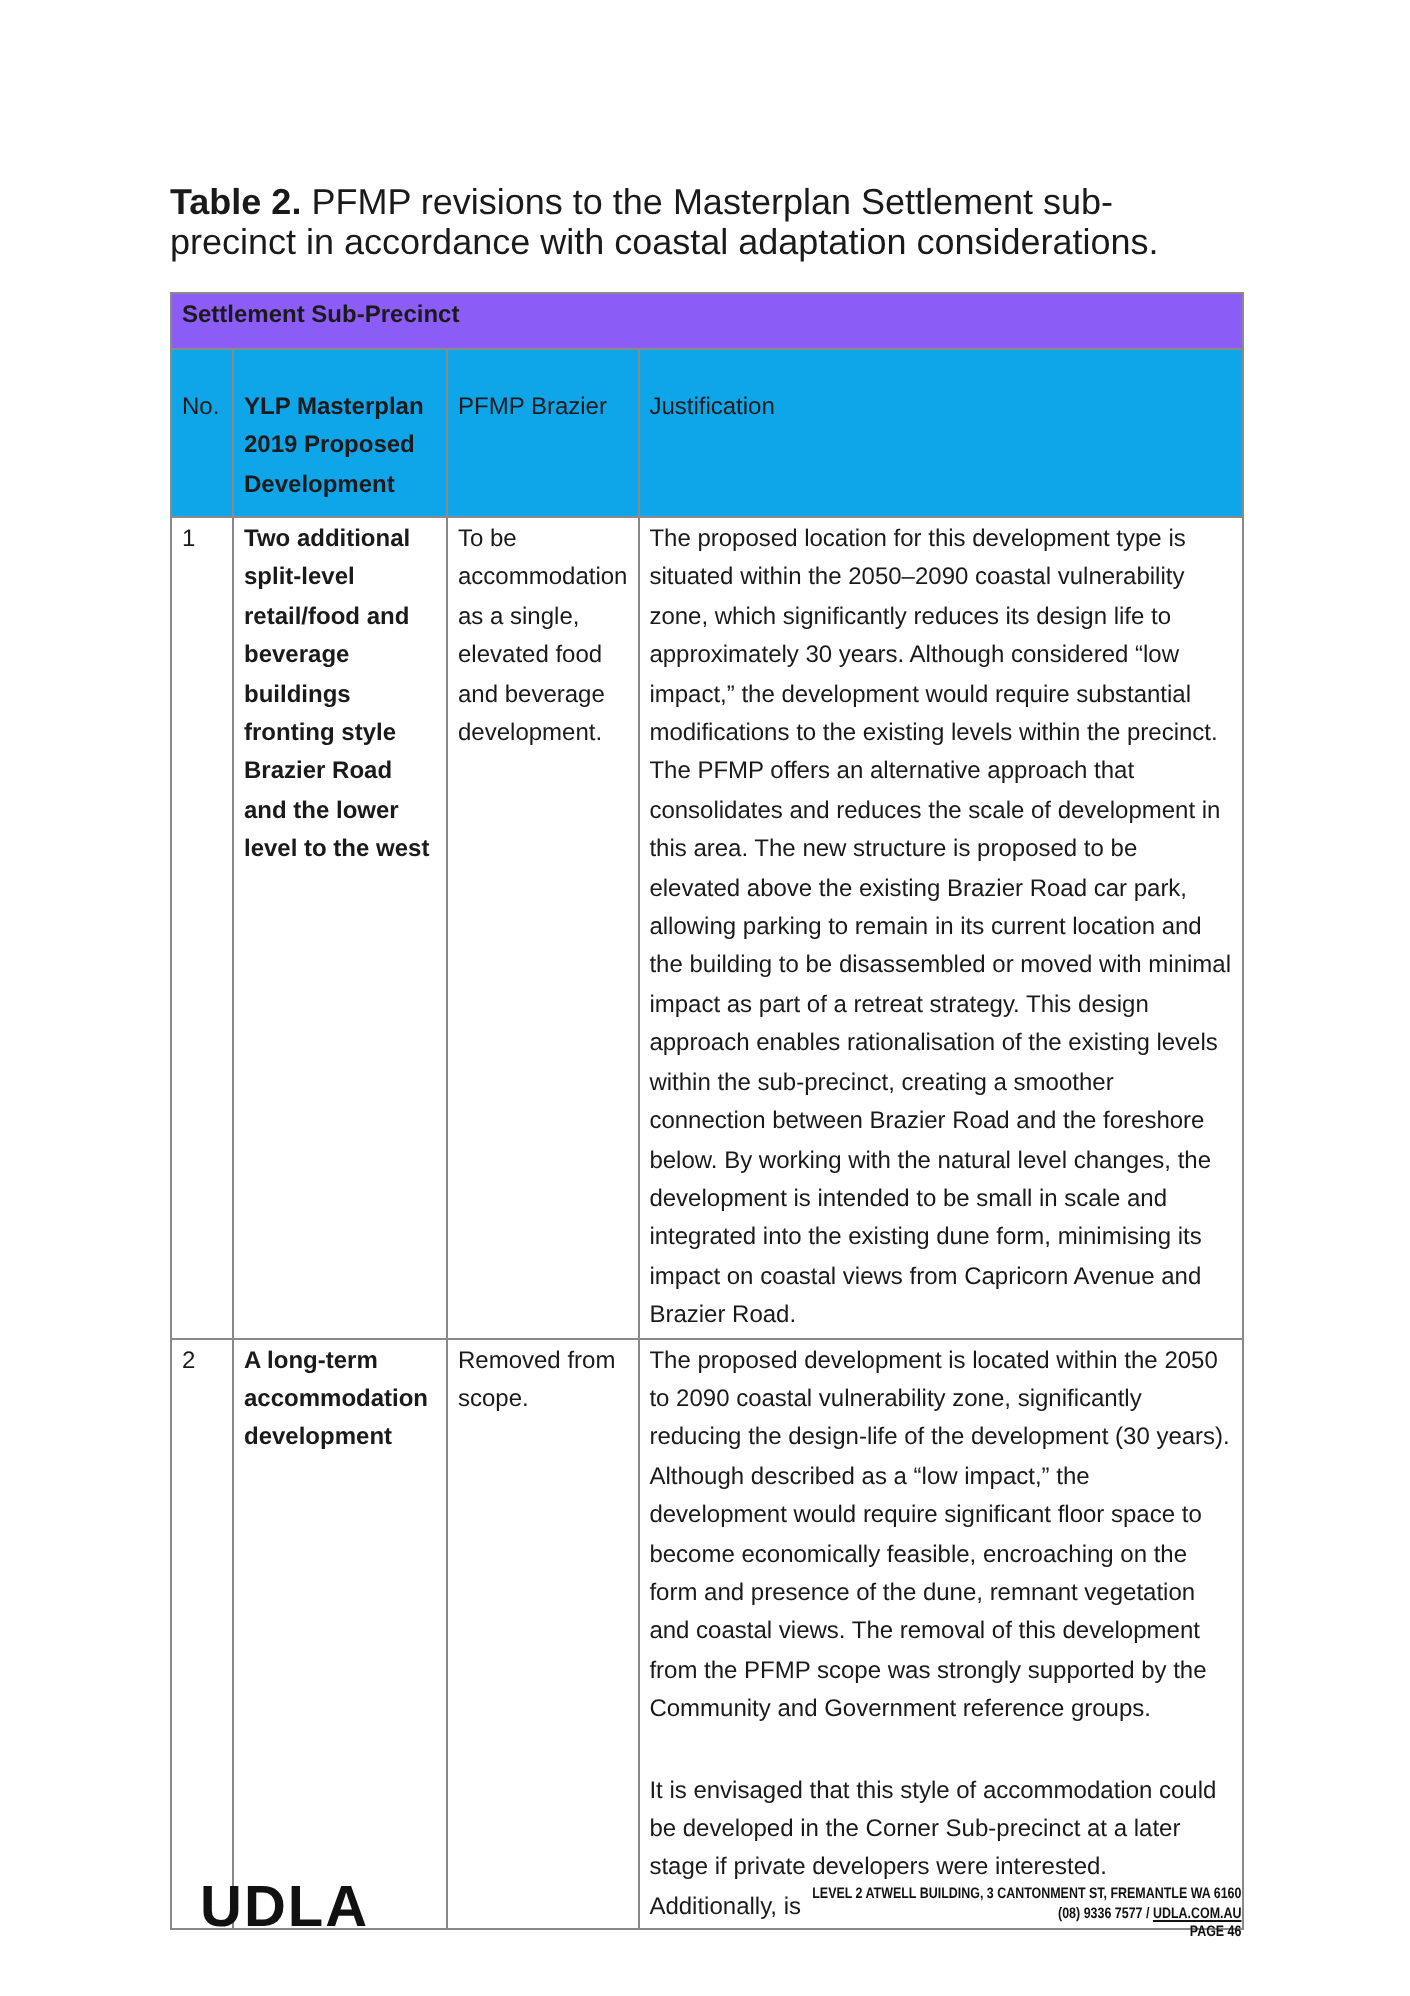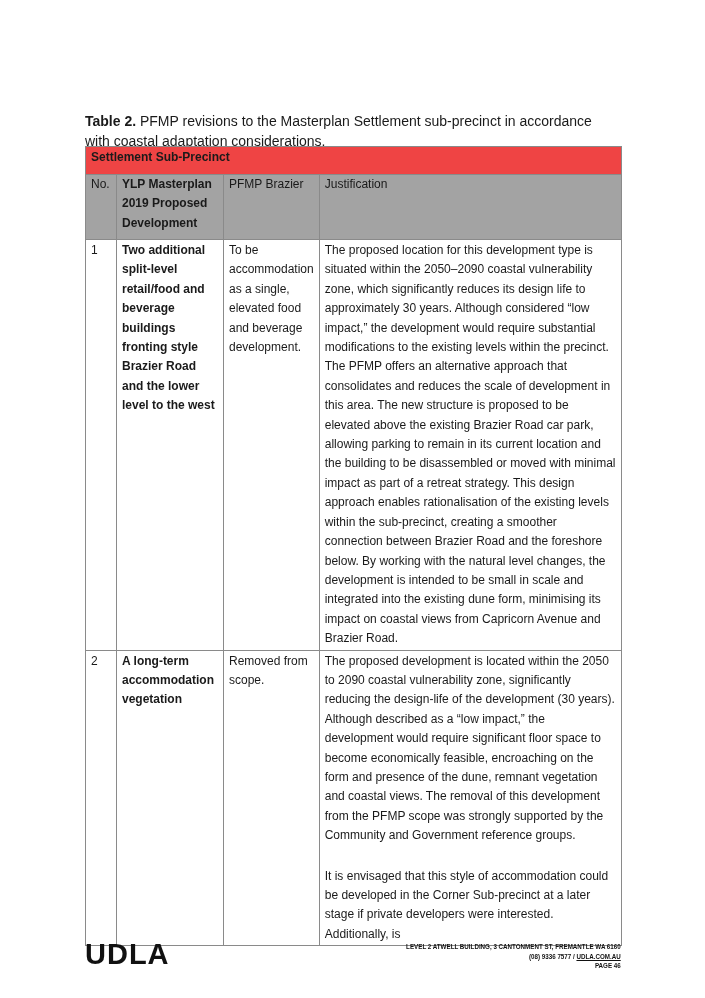--- a/index.html
+++ b/index.html
@@ -1,31 +1,31 @@
 <!DOCTYPE html>
 <html><head>
 <meta charset="utf-8">
 <style>
   html, body { margin: 0; padding: 0; background: #ffffff; }
   body { width: 705px; height: 998px; position: relative; overflow: hidden;
          font-family: "Liberation Sans", sans-serif; color: #1a1a1a; }
   .caption { position: absolute; left: 85px; top: 92px; width: 520px;
-             font-size: 14px; line-height: 19.5px; margin-top: 20px; }
+             font-size: 18px; line-height: 19.5px; }
   .caption b { font-weight: bold; }
   table.main { position: absolute; left: 85px; top: 146px; width: 537px;
                border-collapse: collapse; font-size: 12px; line-height: 19.4px; }
   table.main td { border: 1px solid #8a8a8a; vertical-align: top; padding: 0 5px; }
-  tr.sec td { background: #ef4444; font-weight: bold; height: 26px; padding-top: 1px; }
-  tr.hdr td { background: #a3a3a3; height: 64px; padding-top: 0; }
+  tr.sec td { background: #8b5cf6; font-weight: bold; height: 26px; padding-top: 1px; }
+  tr.hdr td { background: #0ea5e9; height: 64px; padding-top: 19px; }
   tr.row td { padding-top: 1px; padding-bottom: 1px; }
   .c1 { width: 20px; }
   .c2 { width: 96px; font-weight: bold; }
   .c3 { width: 82px; }
   .para + .para { margin-top: 21px; }
-  .footer-logo { position: absolute; left: 85px; top: 938px; font-size: 29px;
+  .footer-logo { position: absolute; left: 100px; top: 938px; font-size: 29px;
                  font-weight: bold; letter-spacing: 1px; color: #111; }
   .footer-addr { position: absolute; right: 84px; top: 942px; text-align: right;
                  font-size: 7.6px; line-height: 9.6px; font-weight: bold;
                  font-family: "Liberation Sans", sans-serif; transform: scaleX(0.82);
                  transform-origin: right top; color: #111; }
   .footer-addr .link { text-decoration: underline; }
 </style>
 </head>
 <body>
 
@@ -45,21 +45,21 @@
   <tr class="row">
     <td class="c1">1</td>
     <td class="c2">Two additional split-level retail/food and beverage buildings fronting style Brazier Road and the lower level to the west</td>
     <td class="c3">To be accommodation as a single, elevated food and beverage development.</td>
     <td>
       <div class="para">The proposed location for this development type is situated within the 2050–2090 coastal vulnerability zone, which significantly reduces its design life to approximately 30 years. Although considered “low impact,” the development would require substantial modifications to the existing levels within the precinct. The PFMP offers an alternative approach that consolidates and reduces the scale of development in this area. The new structure is proposed to be elevated above the existing Brazier Road car park, allowing parking to remain in its current location and the building to be disassembled or moved with minimal impact as part of a retreat strategy. This design approach enables rationalisation of the existing levels within the sub-precinct, creating a smoother connection between Brazier Road and the foreshore below. By working with the natural level changes, the development is intended to be small in scale and integrated into the existing dune form, minimising its impact on coastal views from Capricorn Avenue and Brazier Road.</div>
     </td>
   </tr>
   <tr class="row">
     <td class="c1">2</td>
-    <td class="c2">A long-term accommodation vegetation</td>
+    <td class="c2">A long-term accommodation development</td>
     <td class="c3">Removed from scope.</td>
     <td>
       <div class="para">The proposed development is located within the 2050 to 2090 coastal vulnerability zone, significantly reducing the design-life of the development (30 years). Although described as a “low impact,” the development would require significant floor space to become economically feasible, encroaching on the form and presence of the dune, remnant vegetation and coastal views. The removal of this development from the PFMP scope was strongly supported by the Community and Government reference groups.</div>
       <div class="para">It is envisaged that this style of accommodation could be developed in the Corner Sub-precinct at a later stage if private developers were interested.  Additionally, is</div>
     </td>
   </tr>
 </tbody>
   </table>
 
 <div class="footer-logo">UDLA</div>

